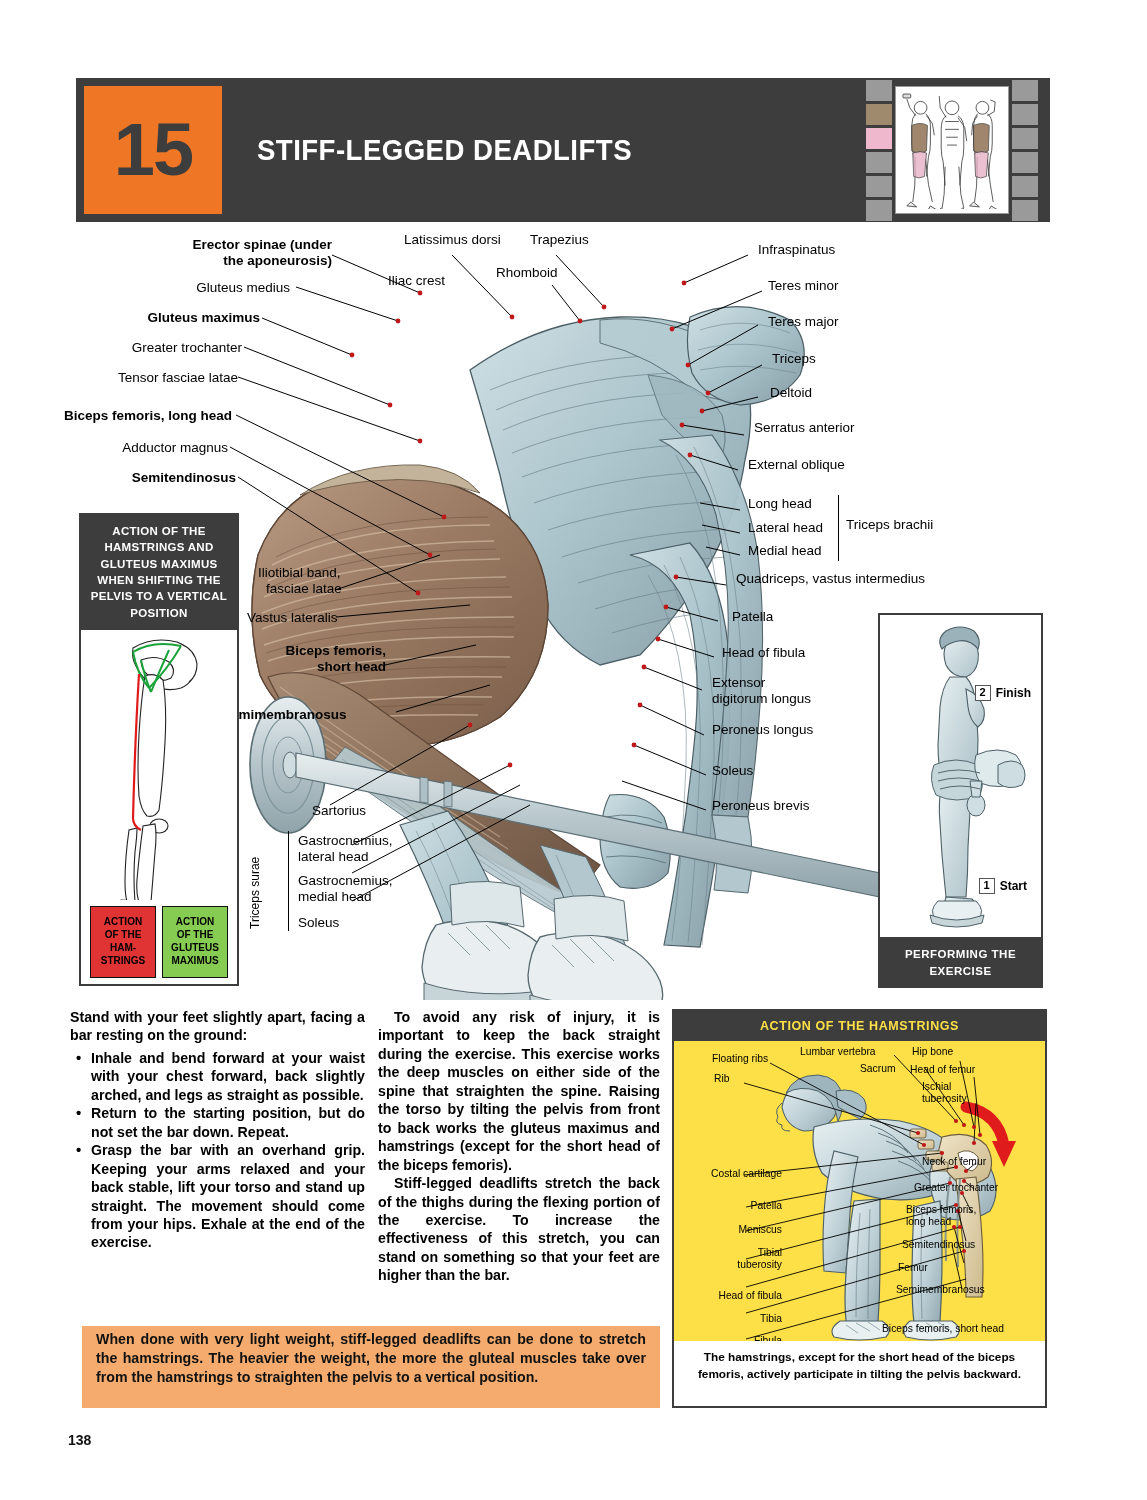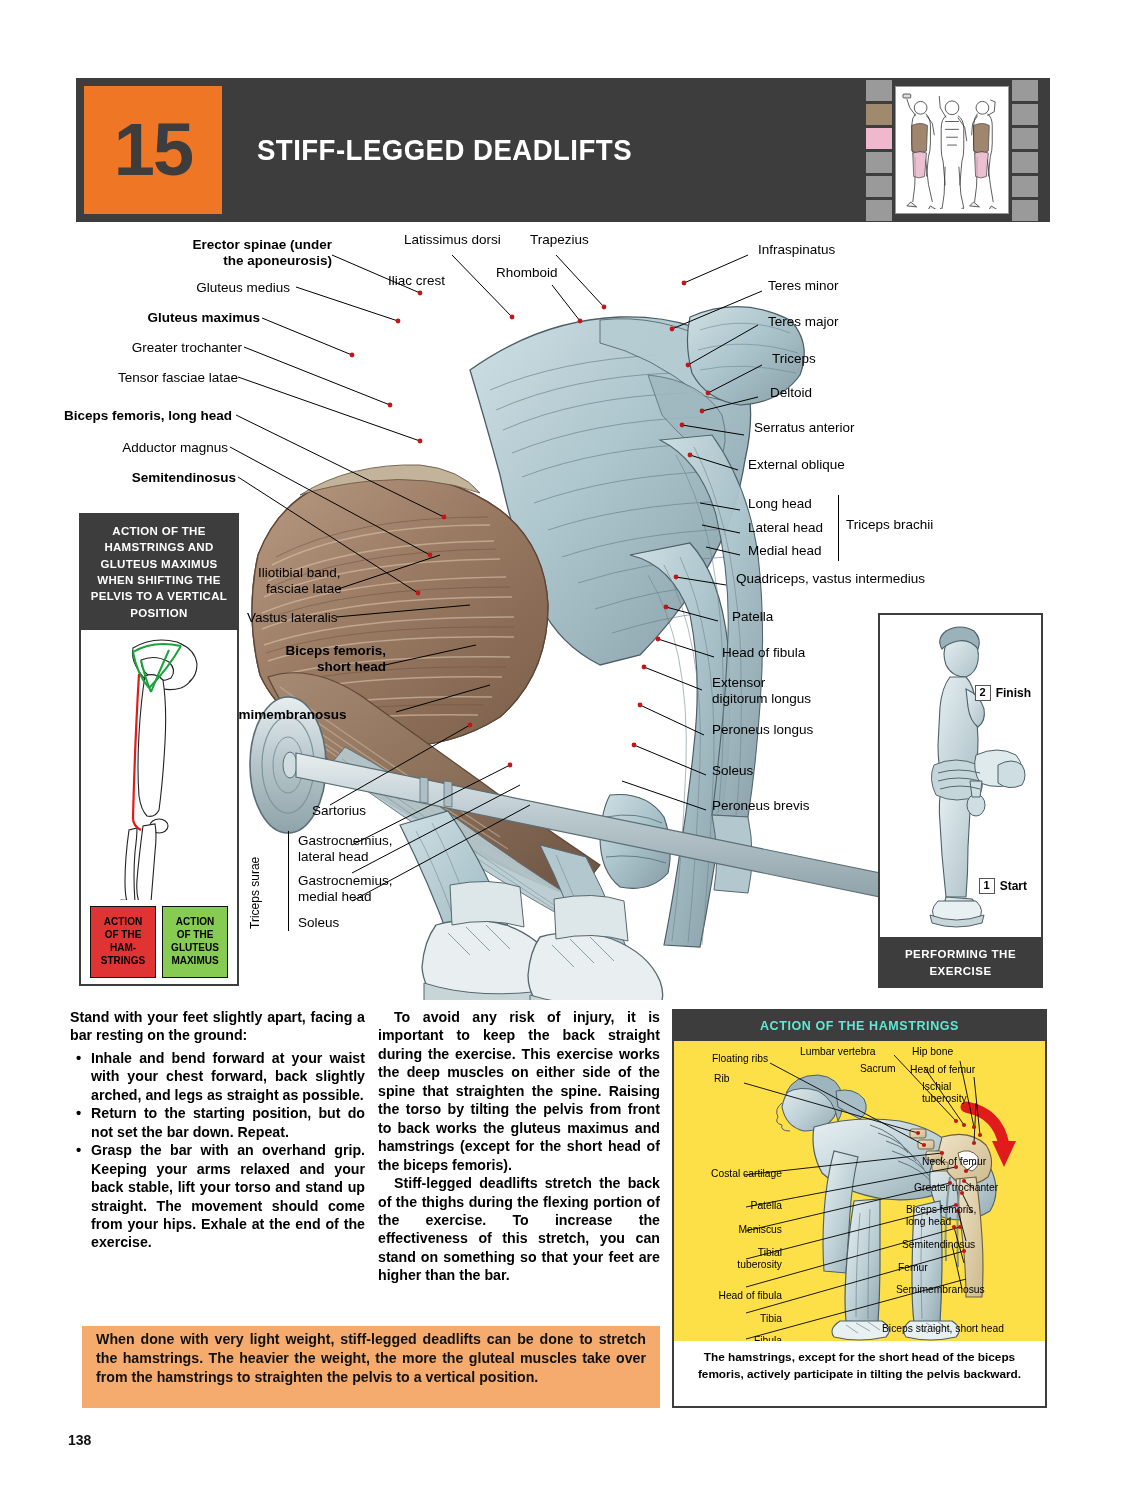--- a/index.html
+++ b/index.html
@@ -99,21 +99,21 @@
     background: #f4ab6d; padding: 4px 14px; font-size: 14.2px; font-weight: bold;
     line-height: 1.34; color: #111; text-align: justify;
   }
 
   
   .ham-panel {
     position: absolute; left: 672px; top: 1009px; width: 375px; height: 399px;
     border: 2px solid #3d3d3d; background: #fff;
   }
   .ham-head {
-    background: #3d3d3d; color: #5eead4; font-size: 12.5px; font-weight: bold;
+    background: #3d3d3d; color: #fde047; font-size: 12.5px; font-weight: bold;
     text-align: center; padding: 8px 4px; letter-spacing: 0.6px;
   }
   .ham-art { position: relative; height: 300px; background: #fde047; overflow: hidden; }
   .ham-cap {
     font-size: 11.8px; font-weight: bold; text-align: center; padding: 8px 10px;
     line-height: 1.42; color: #000;
   }
   .hlbl { position: absolute; font-size: 10.3px; color: #000; line-height: 1.2; white-space: nowrap; }
   .hlbl.r { text-align: right; }
 
@@ -800,20 +800,20 @@
       </div>
       <div class="hlbl" style="left:248px; top:115px;">Neck of femur</div>
       <div class="hlbl" style="left:240px; top:141px;">Greater trochanter</div>
       <div class="hlbl" style="left:232px; top:163px;">
         <span>Biceps femoris,</span><br>
         <span>long head</span>
       </div>
       <div class="hlbl" style="left:228px; top:198px;">Semitendinosus</div>
       <div class="hlbl" style="left:224px; top:221px;">Femur</div>
       <div class="hlbl" style="left:222px; top:243px;">Semimembranosus</div>
-      <div class="hlbl" style="left:208px; top:282px;">Biceps straight, short head</div>
+      <div class="hlbl" style="left:208px; top:282px;">Biceps femoris, short head</div>
     </div>
     <div class="ham-cap">The hamstrings, except for the short head of the biceps femoris, actively participate in tilting the pelvis backward.</div>
   </div>
 
   <div class="page-num">138</div>
 
 </div>
 
 </body></html>

